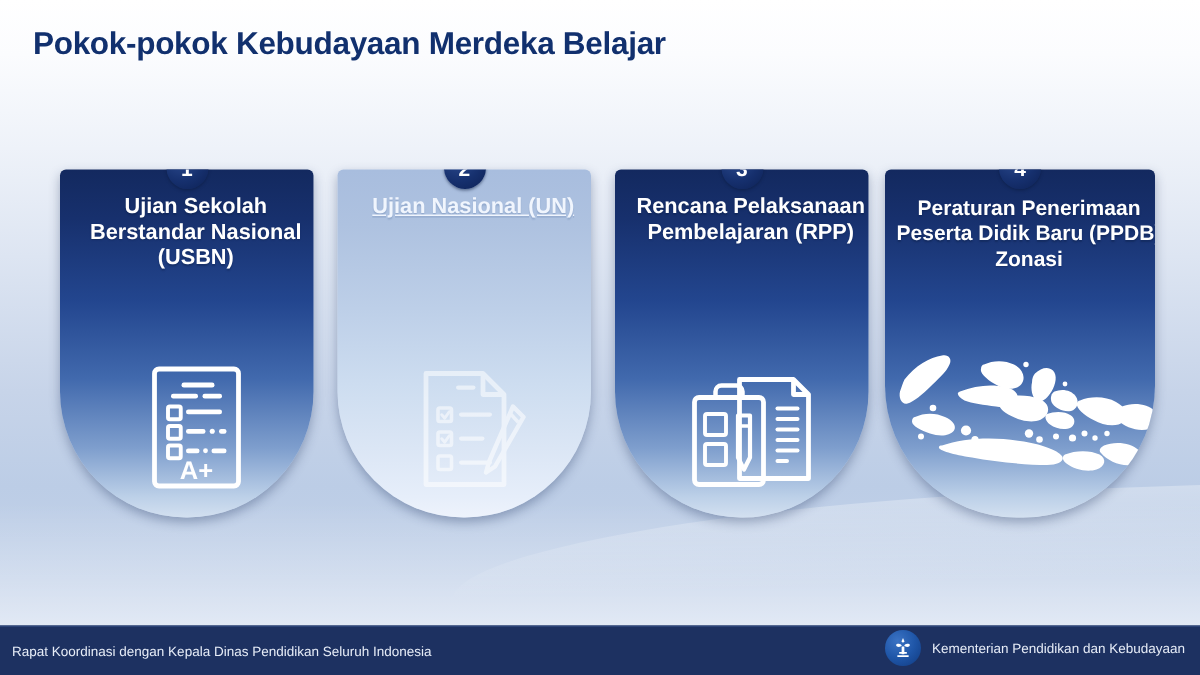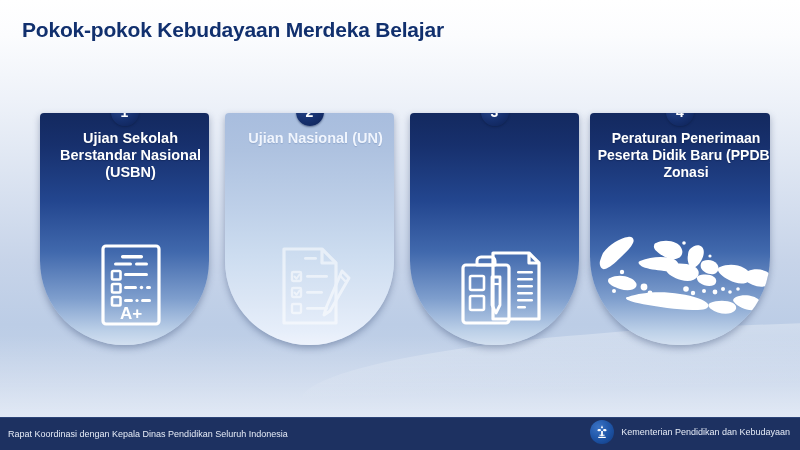--- a/index.html
+++ b/index.html
@@ -146,20 +146,21 @@
     color: #ffffff;
     font-size: 14.5px;
     font-weight: bold;
     line-height: 17px;
     text-shadow: 0 1px 1px rgba(10,25,60,0.35);
   }
   .card.c2 .card-title {
     color: #f4f8ff;
     text-shadow: 0 1px 1px rgba(120,145,185,0.55);
     opacity: 0.95;
+    text-decoration: underline;
   }
   .card.c4 .card-title { font-size: 14px; }
 
   .icon-wrap {
     position: absolute;
     left: 0;
     right: 0;
     bottom: 18px;
     display: flex;
     justify-content: center;
@@ -271,20 +272,21 @@
             <path d="M62 26 L69 33 L50 66 L44 70 L46 63 Z" stroke="#ffffff" stroke-width="3" fill="none" stroke-linejoin="round"></path>
             <path d="M59.5 30 L65.5 36.5" stroke="#ffffff" stroke-width="2.4"></path>
           </svg>
         </div>
       </div>
       <div class="badge">2</div>
     </div>
 
     <div class="card c3 card-dark">
       <div class="card-inner">
+        <div class="card-title">Rencana Pelaksanaan Pembelajaran (RPP)</div>
         <div class="icon-wrap">
           <svg width="84" height="82" viewBox="0 0 84 82" fill="none" aria-hidden="true">
             <path d="M34 8 H70 L80 18 V74 H34 Z" stroke="#ffffff" stroke-width="3.2" fill="none" stroke-linejoin="round"></path>
             <path d="M70 8 V18 H80" stroke="#ffffff" stroke-width="3.2" fill="none" stroke-linejoin="round"></path>
             <rect x="58" y="26" width="16" height="2.6" rx="1.3" fill="#ffffff"></rect>
             <rect x="58" y="33" width="16" height="2.6" rx="1.3" fill="#ffffff"></rect>
             <rect x="58" y="40" width="16" height="2.6" rx="1.3" fill="#ffffff"></rect>
             <rect x="58" y="47" width="16" height="2.6" rx="1.3" fill="#ffffff"></rect>
             <rect x="58" y="54" width="16" height="2.6" rx="1.3" fill="#ffffff"></rect>
             <rect x="58" y="61" width="9" height="2.6" rx="1.3" fill="#ffffff"></rect>

